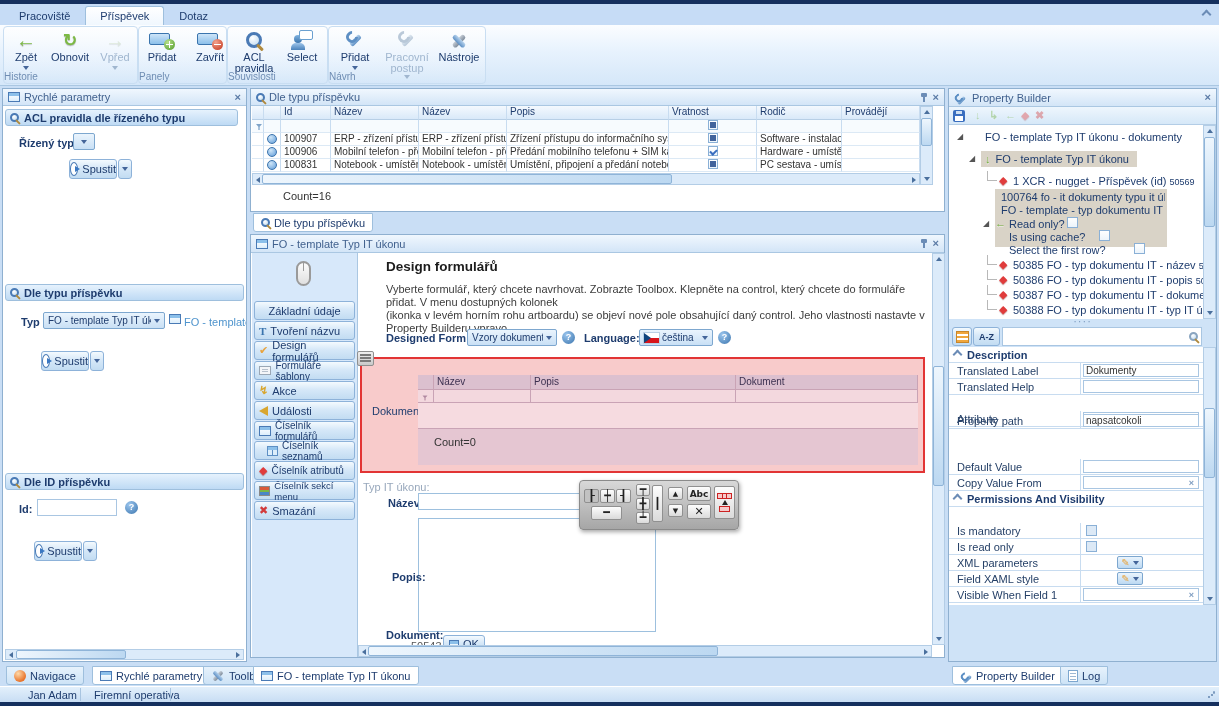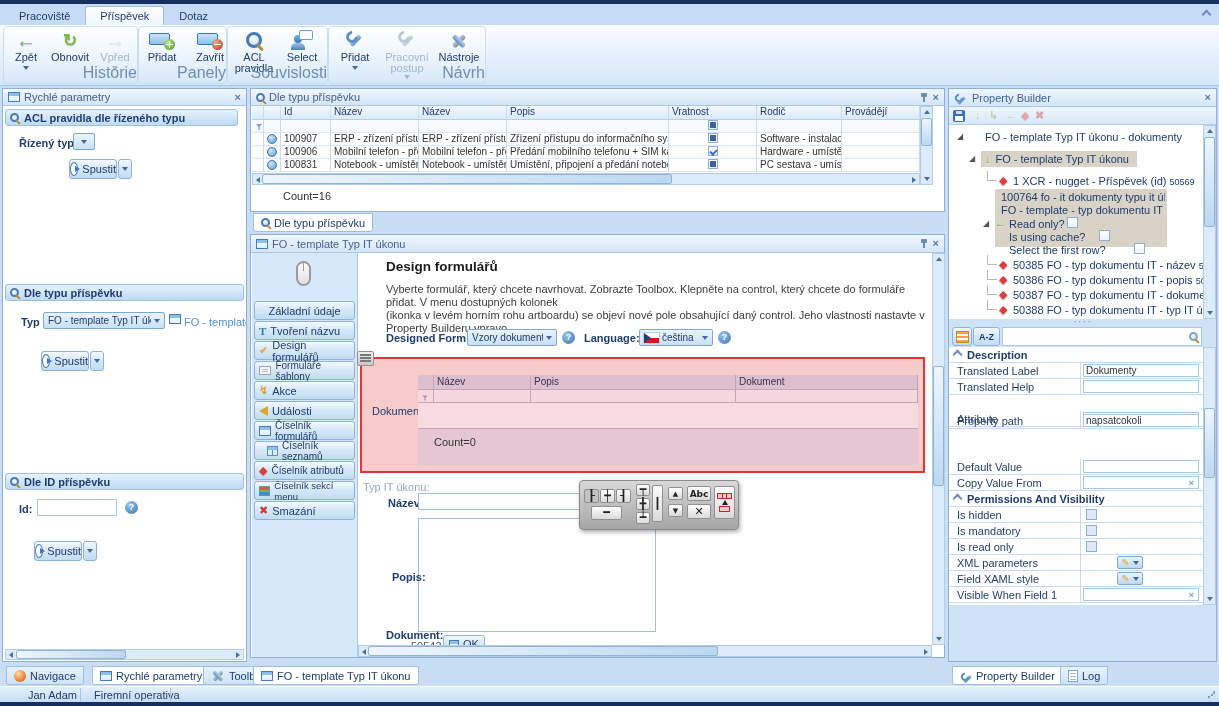--- a/index.html
+++ b/index.html
@@ -9,21 +9,21 @@
   .b{font-weight:bold}
   .nowrap{white-space:nowrap;overflow:hidden}
   
   .navybar{position:absolute;left:0;width:100%;background:#15305e}
   
   .tabrow{position:absolute;left:0;top:4px;width:100%;height:21px;background:#c6dcf6;display:flex;align-items:flex-end;padding-left:4px;box-sizing:border-box}
   .rtab{padding:3px 14px 3px;color:#1e3c6e;border:1px solid transparent;border-bottom:none;border-radius:3px 3px 0 0}
   .rtab.on{background:linear-gradient(#ffffff,#f0f7fe);border-color:#9ebfdd}
   .ribbon{position:absolute;left:0;top:25px;width:100%;height:61px;background:linear-gradient(#fbfdff,#e7f2fd 45%,#d5e7f9);border-bottom:1px solid #aac7e2;box-sizing:border-box}
   .rgroup{position:absolute;top:1px;height:56px;border:1px solid #c9def2;border-radius:4px;background:linear-gradient(rgba(255,255,255,.6),rgba(255,255,255,0))}
-  .glabel{position:absolute;left:0;right:0;bottom:1px;text-align:right;font-size:16px;color:#6f8db3}
+  .glabel{position:absolute;left:0;right:0;bottom:1px;text-align:left;font-size:10px;color:#6f8db3}
   .rbtn{position:absolute;top:1px;display:flex;flex-direction:column;align-items:center;color:#1e3c6e;font-size:11px;line-height:11px;text-align:center}
   .rbtn .icoarea{height:24px;display:flex;align-items:center;justify-content:center}
   .rbtn.dis{color:#a0b6cf}
   .rbtn.dis .icoarea{opacity:.45;filter:grayscale(.4)}
   .garrow{font-size:20px;font-weight:bold;color:#7cb944;text-shadow:0 1px 1px rgba(0,0,0,.25);line-height:20px}
   .grefresh{font-size:17px;font-weight:bold;color:#7cb944;text-shadow:0 1px 1px rgba(0,0,0,.25)}
   .caret-d{display:inline-block;width:0;height:0;border-left:3px solid transparent;border-right:3px solid transparent;border-top:4px solid #44659a}
   .caret-d.dis{border-top-color:#a0b6cf}
   .caret-u{display:inline-block;width:5px;height:5px;border-left:2px solid #6b8cb6;border-top:2px solid #6b8cb6;transform:rotate(45deg)}
   
@@ -665,24 +665,20 @@
         </div>
       <div class="prow" style="top:128px">
           <div class="plabel">Copy Value From</div>
           <input class="pinput" value="" style="">
           <span class="clearx" style="right:10px;top:3px">×</span>
         </div>
       <div class="psec" style="top:144px">
           <span class="caret-u" style="margin:0 6px 0 5px"></span>
           <span>Permissions And Visibility</span>
         </div>
-      <div class="prow" style="top:160px">
-          <div class="plabel">Is hidden</div>
-          <span class="cb dis" style="position:absolute;left:137px;top:2px"></span>
-        </div>
       <div class="prow" style="top:176px">
           <div class="plabel">Is mandatory</div>
           <span class="cb dis" style="position:absolute;left:137px;top:2px"></span>
         </div>
       <div class="prow" style="top:192px">
           <div class="plabel">Is read only</div>
           <span class="cb dis" style="position:absolute;left:137px;top:2px"></span>
         </div>
       <div class="prow" style="top:208px">
           <div class="plabel">XML parameters</div>

